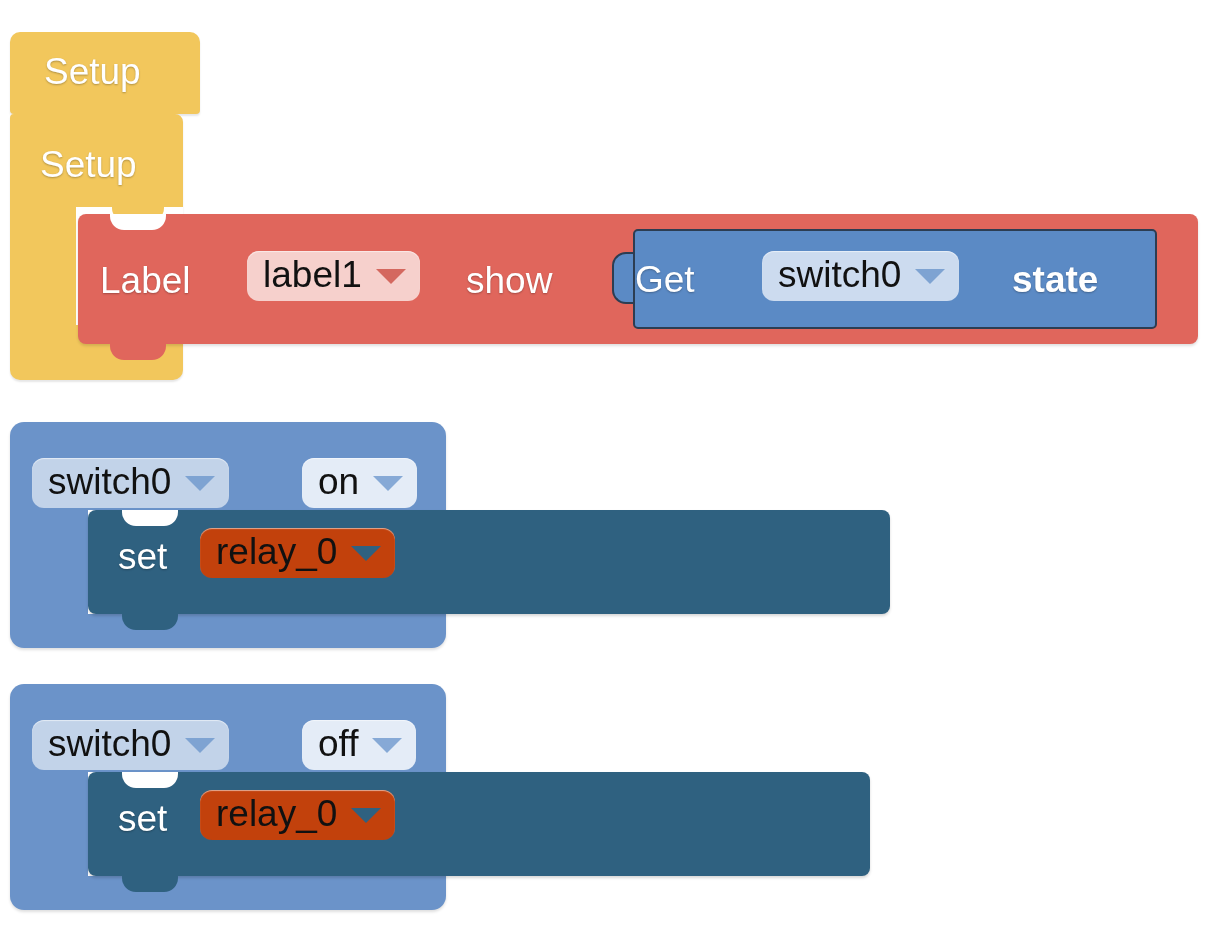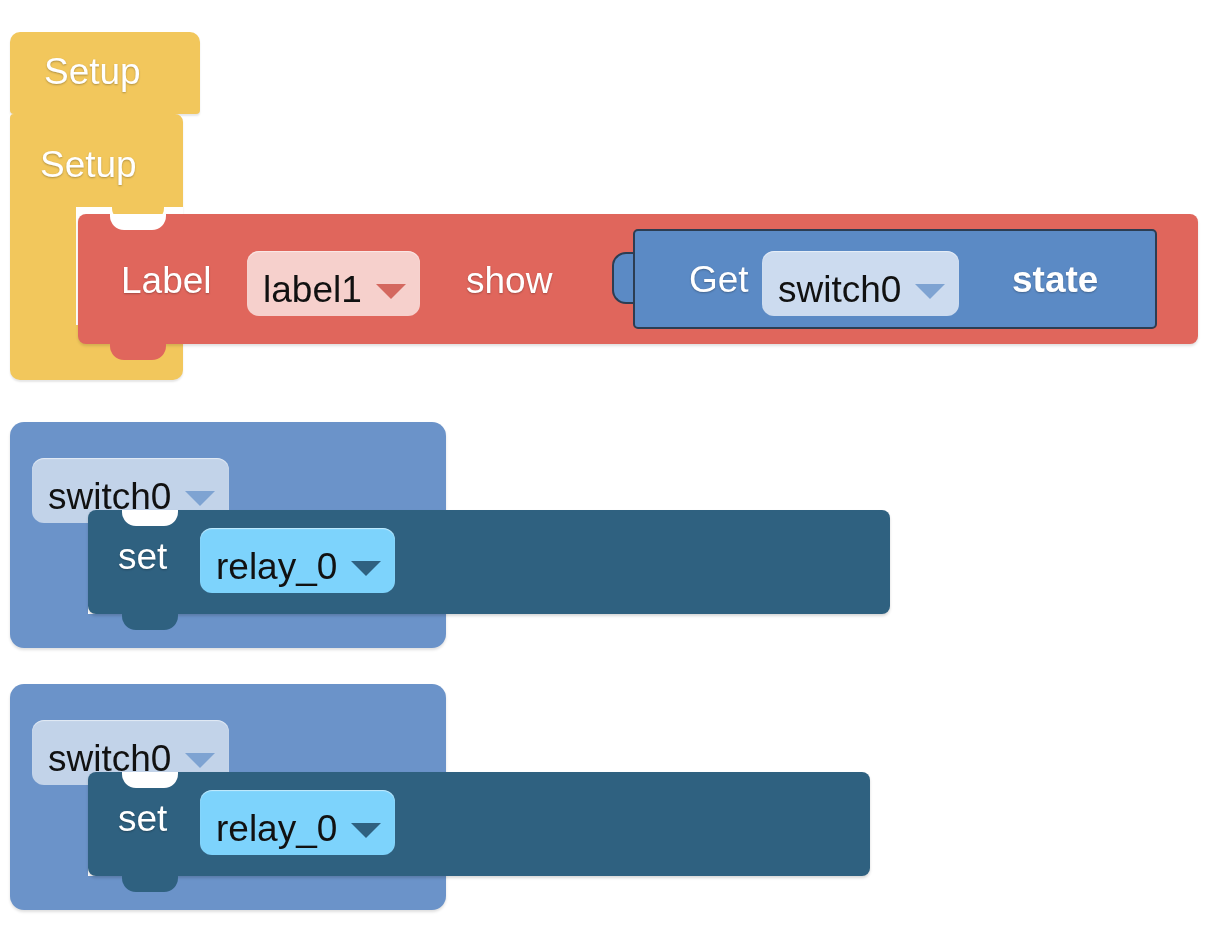--- a/index.html
+++ b/index.html
@@ -20,21 +20,21 @@
     user-select:none;
   }
   .btxt.light{color:#ffffff;text-shadow:0 1px 2px rgba(0,0,0,.28);}
 
   
   .field{
     display:inline-flex;
     align-items:center;
     gap:14px;
     border-radius:12px;
-    padding:19px 14px 6px 16px;
+    padding:4px 14px 6px 16px;
     box-shadow:0 1px 1px rgba(255,255,255,.55) inset;
   }
   .field .fval{
     font-size:37px;
     line-height:1.08;
     color:#111111;
     white-space:nowrap;
   }
   .caret{
     width:0;height:0;
@@ -93,21 +93,21 @@
     box-shadow:0 2px 3px rgba(0,0,0,.13);
   }
   #label-show-topnotch{
     position:absolute;left:110px;top:214px;width:56px;height:16px;
     background:#ffffff;border-radius:0 0 14px 14px;
   }
   #label-show-bottomtab{
     position:absolute;left:110px;top:344px;width:56px;height:16px;
     background:#e0665c;border-radius:0 0 14px 14px;
   }
-  #label-word{position:absolute;left:121px;top:262px;}
+  #label-word{position:absolute;left:100px;top:262px;}
   #label-field{
     position:absolute;left:247px;top:251px;
     background:#f6d0cc;color:#d4685f;
   }
   #show-word{position:absolute;left:466px;top:262px;}
 
   
   #get-state-block{
     position:absolute;left:633px;top:229px;width:524px;height:100px;
     background:#5b8ac5;
@@ -118,21 +118,21 @@
   
   #get-state-plug{
     position:absolute;left:612px;top:252px;width:24px;height:52px;
     background:#5b8ac5;
     border-radius:14px 0 0 14px;
     border-left:2px solid #2c3d52;
     border-top:2px solid #2c3d52;
     border-bottom:2px solid #2c3d52;
     box-sizing:border-box;
   }
-  #get-word{position:absolute;left:689px;top:261px;}
+  #get-word{position:absolute;left:635px;top:261px;}
   #get-field{
     position:absolute;left:762px;top:251px;
     background:#ccdbef;color:#7ea3d2;
   }
   #state-word{position:absolute;left:1012px;top:261px;font-weight:bold;}
 
   
   .event-group{position:absolute;left:10px;width:436px;}
   #grp-event-on{top:422px;height:226px;}
   #grp-event-off{top:684px;height:226px;}
@@ -162,21 +162,21 @@
   #set-block-off{width:782px;}
   .set-topnotch{
     position:absolute;left:112px;top:88px;width:56px;height:16px;
     background:#ffffff;border-radius:0 0 14px 14px;
   }
   .set-bottomtab{
     position:absolute;left:112px;top:192px;width:56px;height:16px;
     background:#2f6180;border-radius:0 0 14px 14px;
   }
   .set-word{position:absolute;left:108px;top:116px;}
-  .set-field-relay{position:absolute;left:190px;top:106px;background:#7dd3fc;color:#2f6180;}
+  .set-field-relay{position:absolute;left:190px;top:106px;background:#c2410c;color:#2f6180;}
   .set-com-text{position:absolute;left:443px;top:116px;}
 </style>
 </head>
 <body>
 
 <div class="canvas">
 
   <div id="grp-setup-loop">
 
     <div class="hat" id="setup-block"></div>
@@ -209,39 +209,47 @@
   </div>
 
   <div class="event-group" id="grp-event-on">
     <div class="event-shell"></div>
     <div class="event-mouth"></div>
 
     <div class="field event-field-switch">
       <span class="fval">switch0</span>
       <span class="caret"></span>
     </div>
+    <div class="field event-field-state">
+      <span class="fval">on</span>
+      <span class="caret"></span>
+    </div>
 
     <div class="set-block" id="set-block-on"></div>
     <div class="set-topnotch"></div>
     <div class="set-bottomtab"></div>
     <div class="btxt light set-word">set</div>
     <div class="field set-field-relay">
       <span class="fval">relay_0</span>
       <span class="caret"></span>
     </div>
   </div>
 
   <div class="event-group" id="grp-event-off">
     <div class="event-shell"></div>
     <div class="event-mouth"></div>
 
     <div class="field event-field-switch">
       <span class="fval">switch0</span>
       <span class="caret"></span>
     </div>
+    <div class="field event-field-state">
+      <span class="fval">off</span>
+      <span class="caret"></span>
+    </div>
 
     <div class="set-block" id="set-block-off"></div>
     <div class="set-topnotch"></div>
     <div class="set-bottomtab"></div>
     <div class="btxt light set-word">set</div>
     <div class="field set-field-relay">
       <span class="fval">relay_0</span>
       <span class="caret"></span>
     </div>
   </div>

